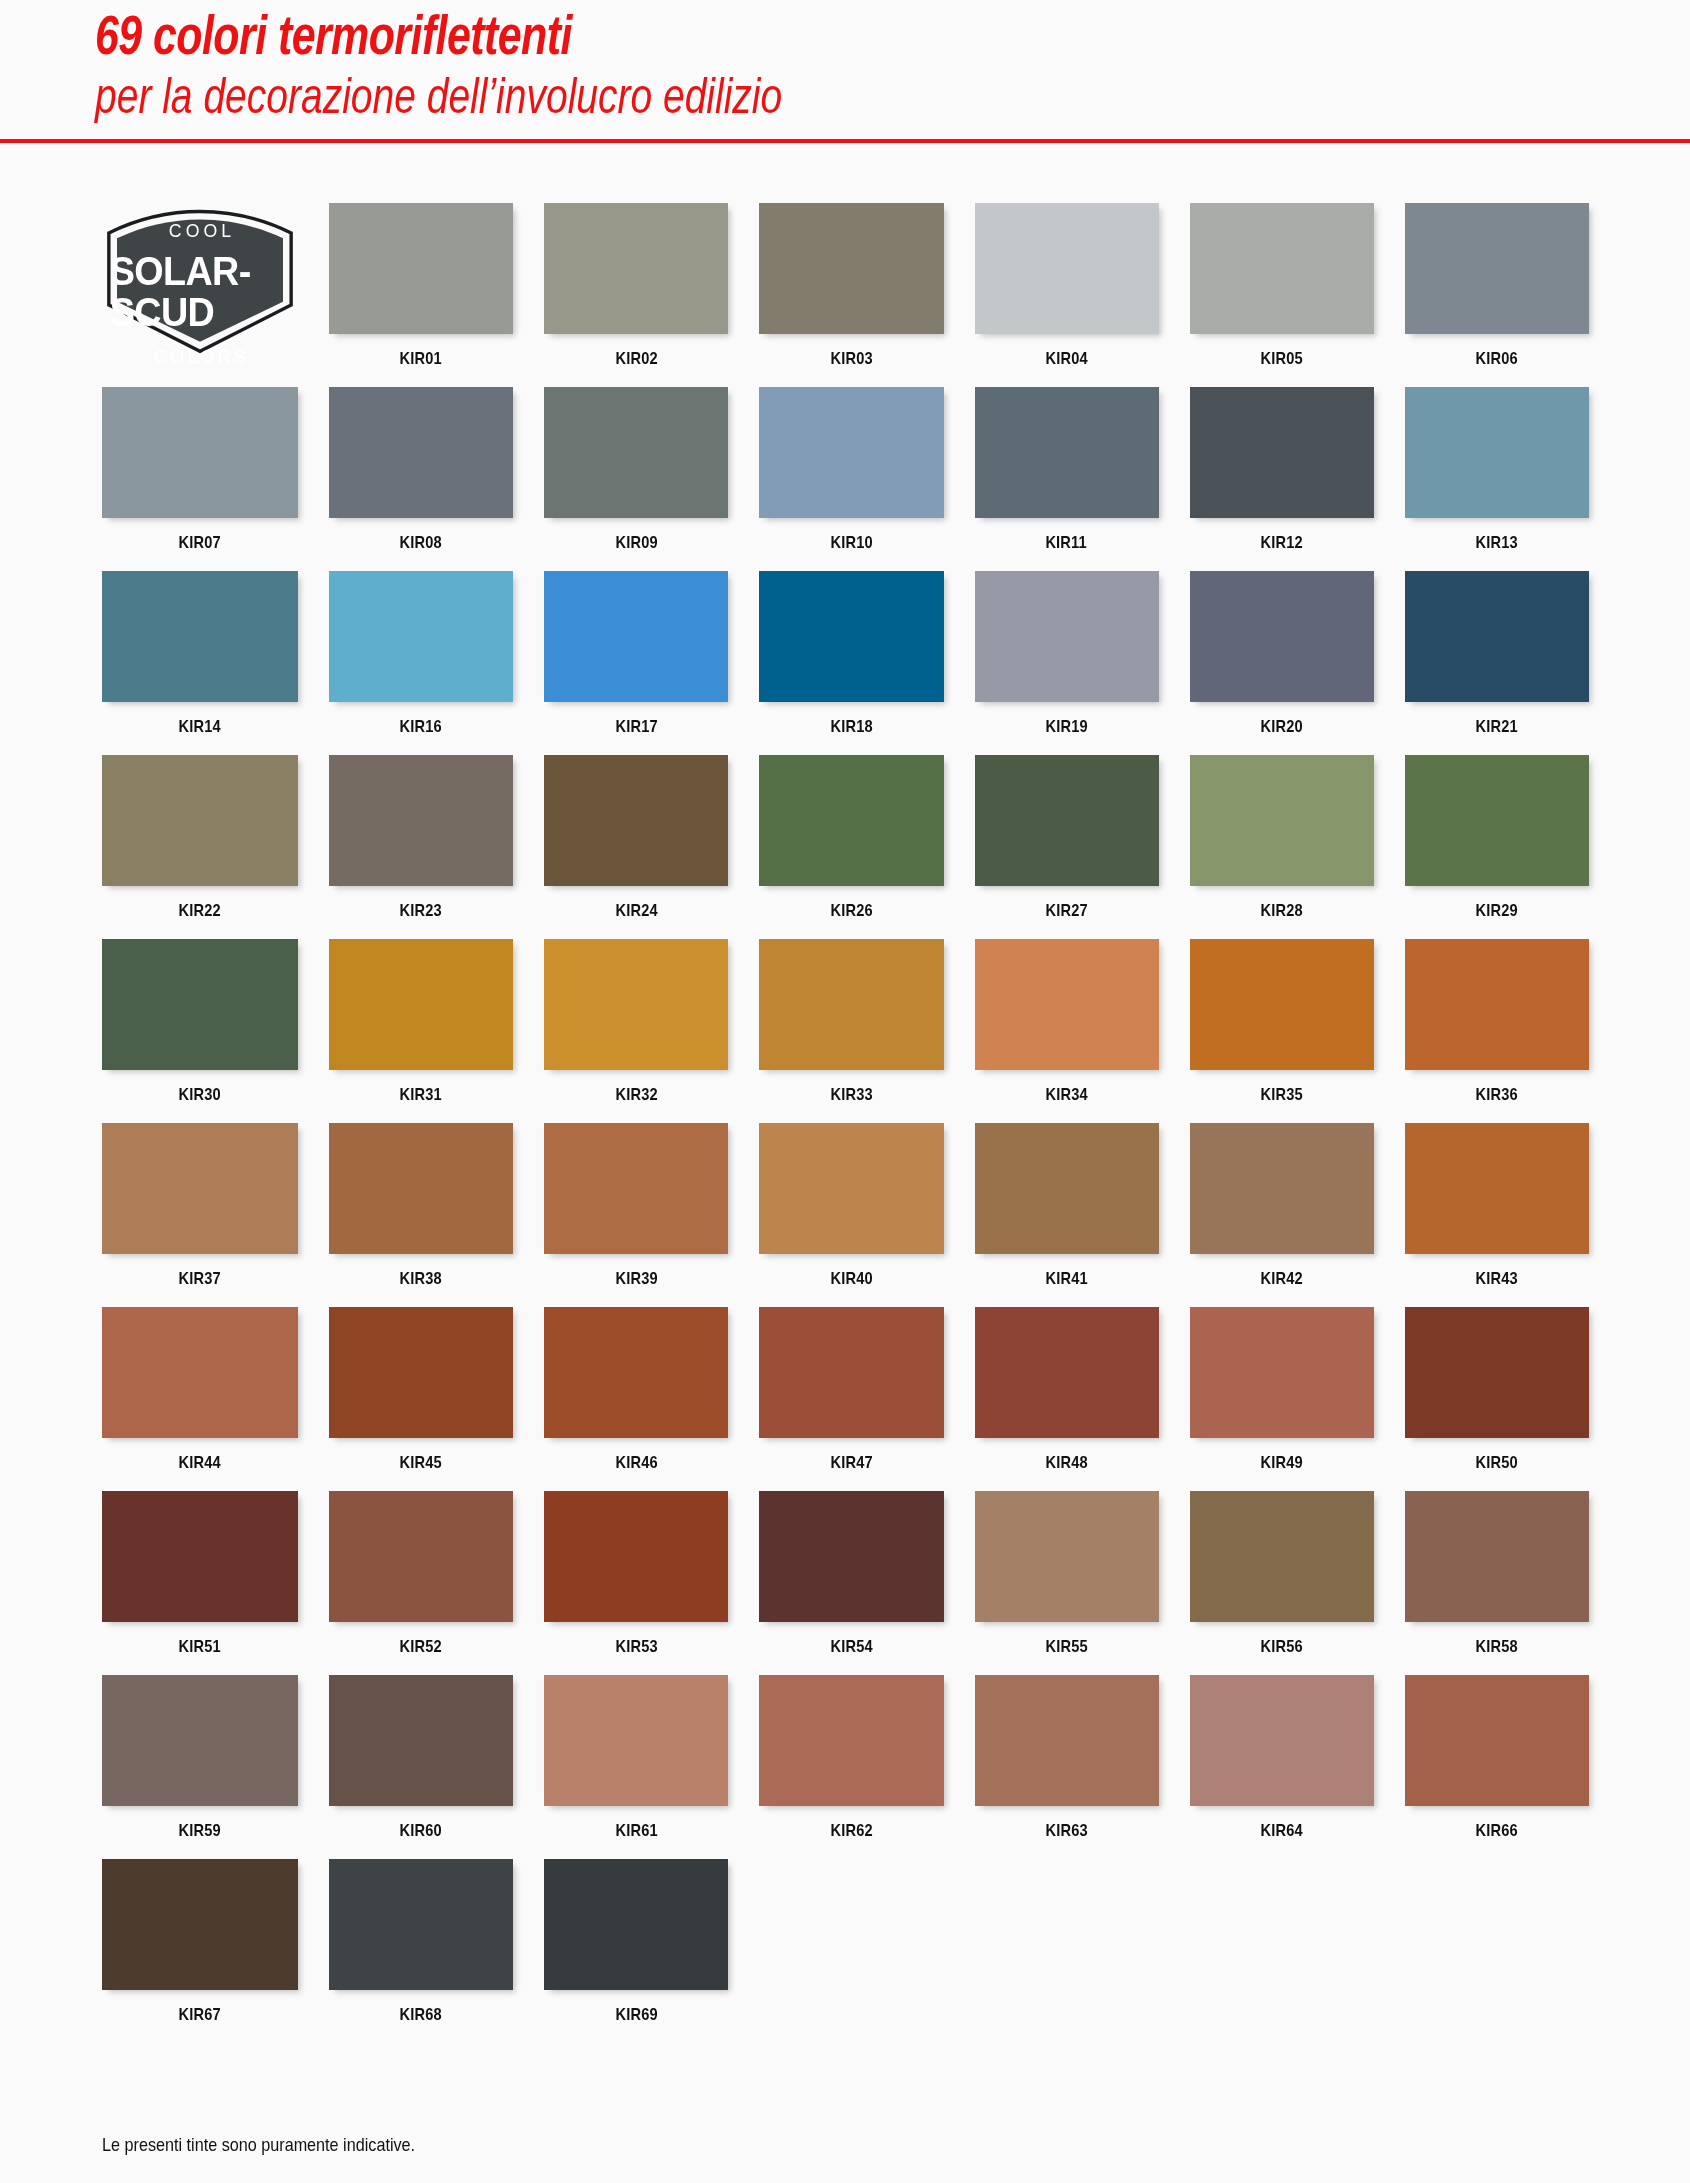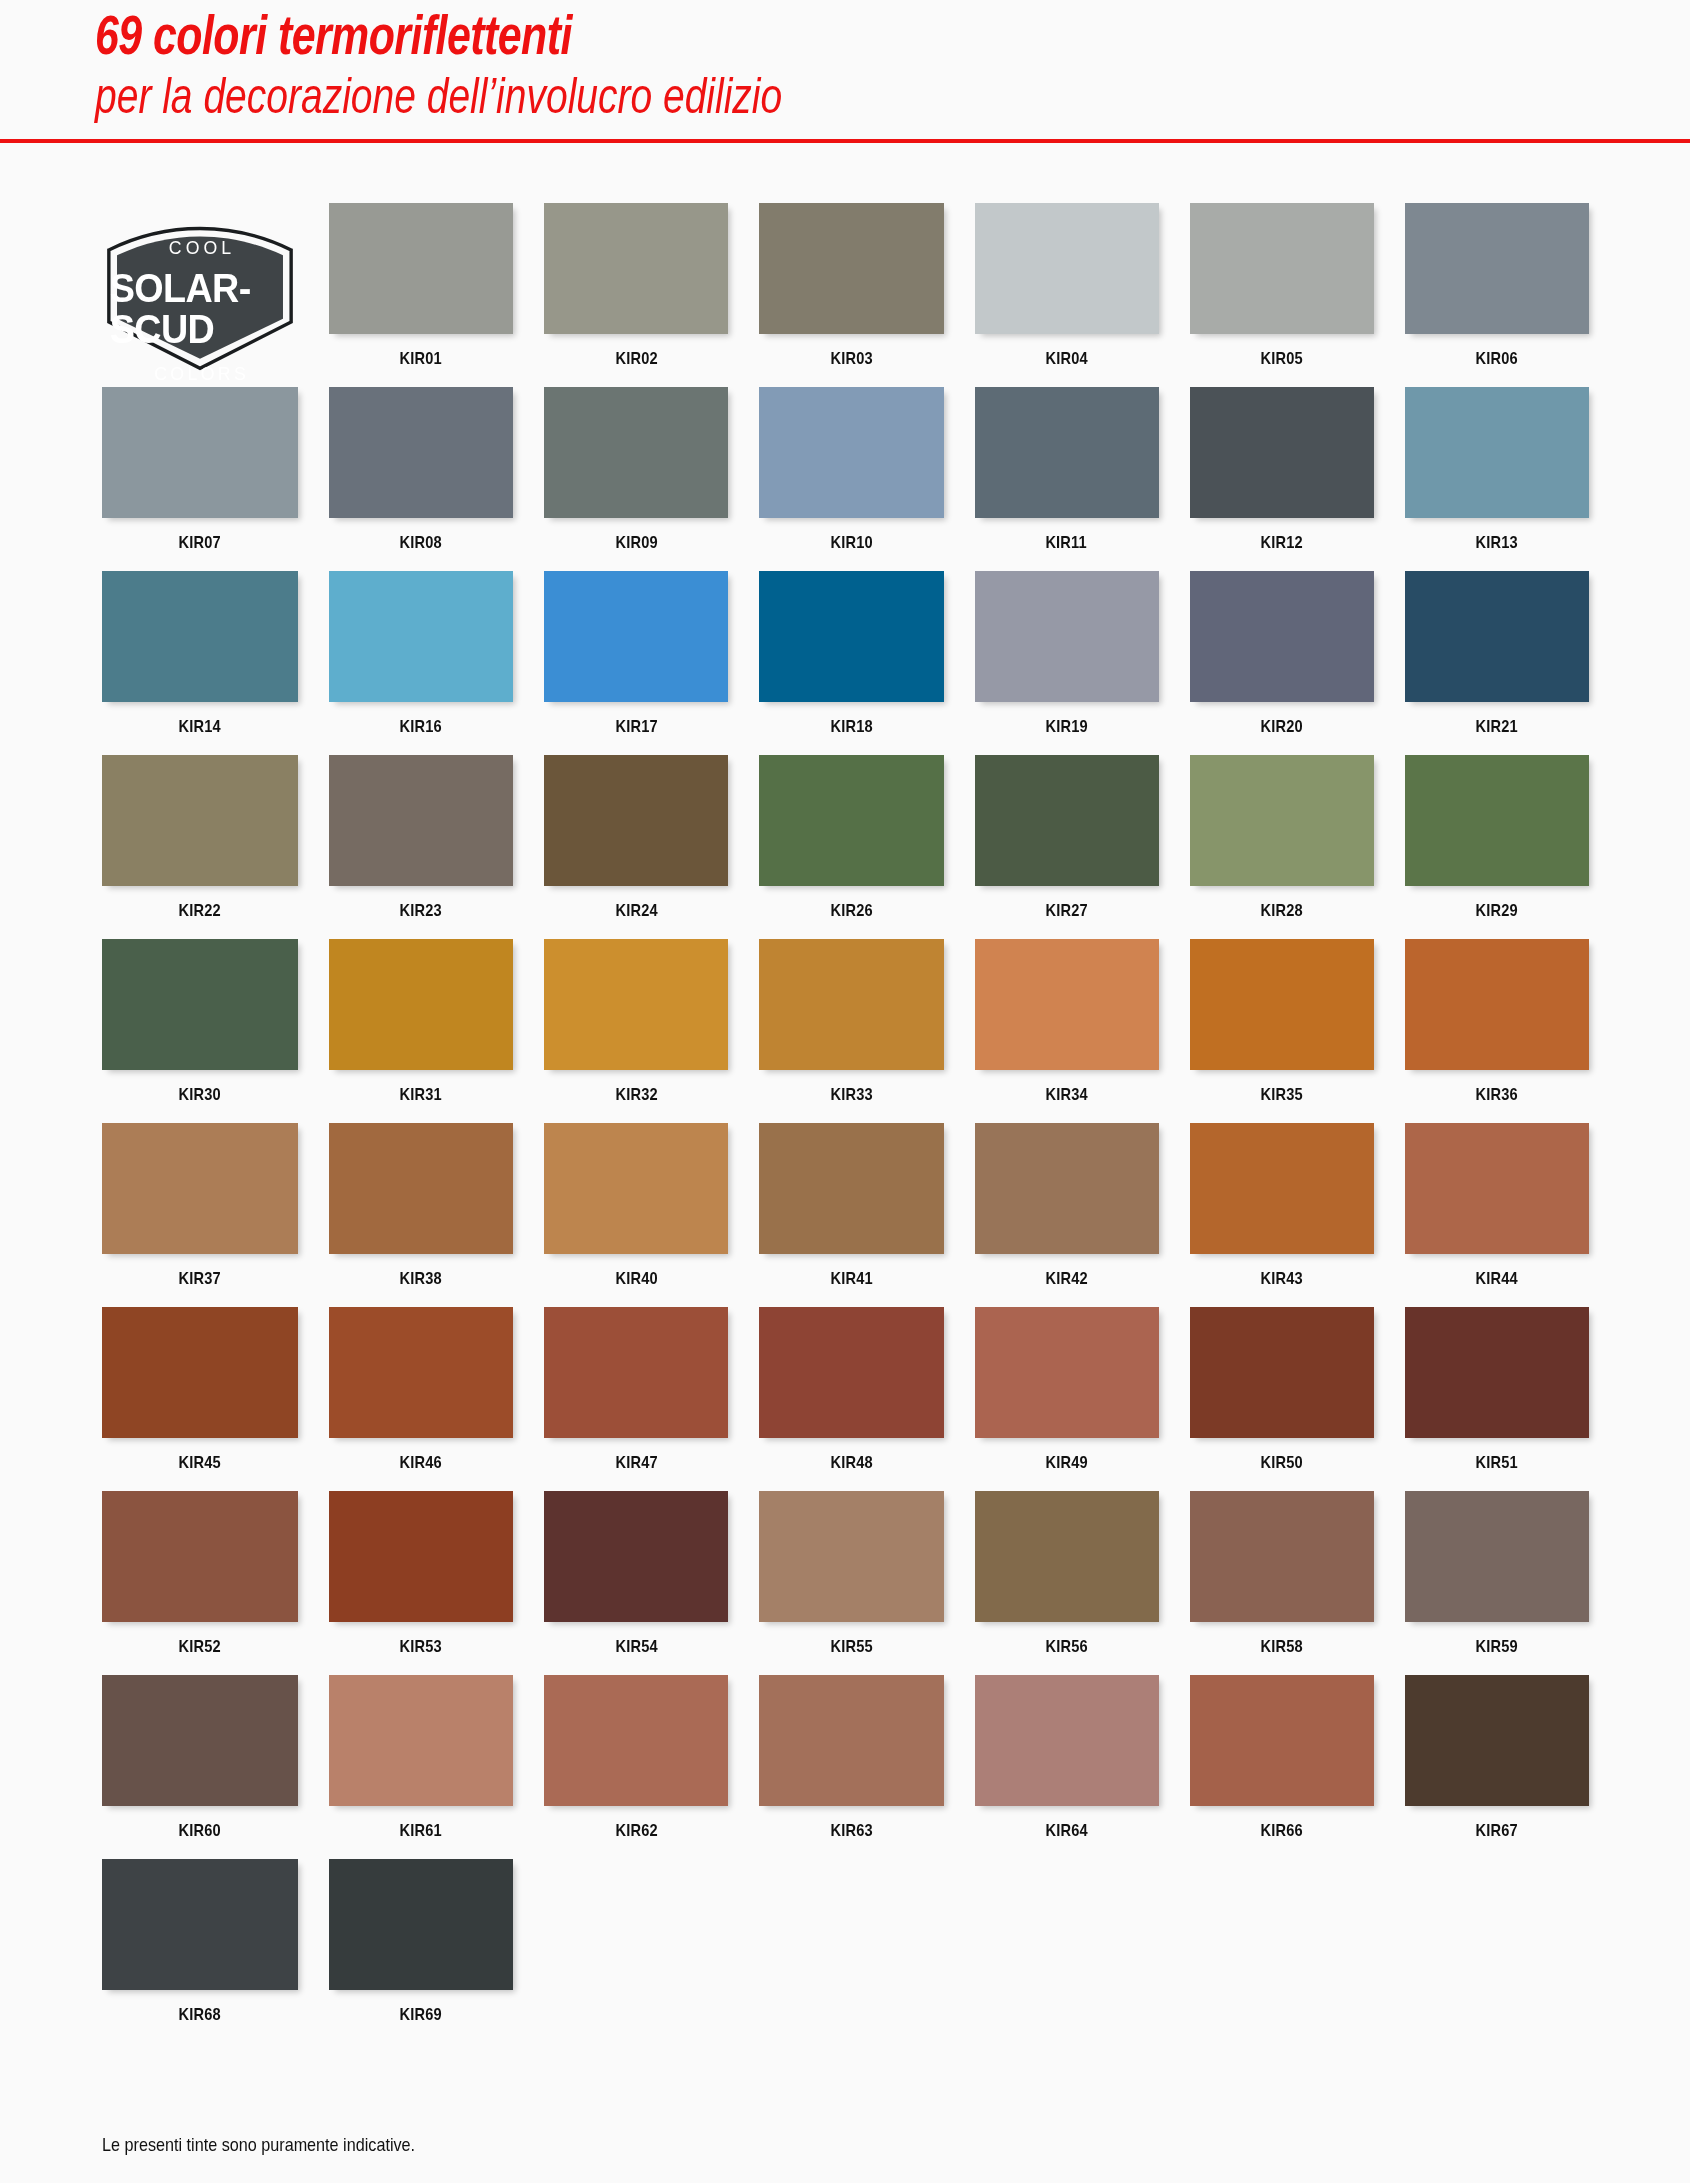--- a/index.html
+++ b/index.html
@@ -84,21 +84,21 @@
     font-size: 17px;
     color: #111111;
     letter-spacing: 0.2px;
     transform: scaleX(0.86);
     white-space: nowrap;
   }
 
   
   .logo-cell {
     display: flex;
-    align-items: center;
+    align-items: flex-start;
     justify-content: center;
     height: 184px;
     text-decoration: underline;
   }
   .badge {
     position: relative;
     width: 196px;
     height: 151px;
   }
   .badge svg { display: block; width: 100%; height: 100%; }
@@ -322,20 +322,24 @@
       </div>
       <div class="cell">
         <div class="swatch" style="background: rgb(172, 125, 86);"></div>
         <div class="swatch-label">KIR37</div>
       </div>
       <div class="cell">
         <div class="swatch" style="background: rgb(161, 105, 63);"></div>
         <div class="swatch-label">KIR38</div>
       </div>
       <div class="cell">
+        <div class="swatch" style="background: rgb(173, 108, 68);"></div>
+        <div class="swatch-label">KIR39</div>
+      </div>
+      <div class="cell">
         <div class="swatch" style="background: rgb(189, 133, 78);"></div>
         <div class="swatch-label">KIR40</div>
       </div>
       <div class="cell">
         <div class="swatch" style="background: rgb(153, 113, 75);"></div>
         <div class="swatch-label">KIR41</div>
       </div>
       <div class="cell">
         <div class="swatch" style="background: rgb(152, 116, 88);"></div>
         <div class="swatch-label">KIR42</div>

